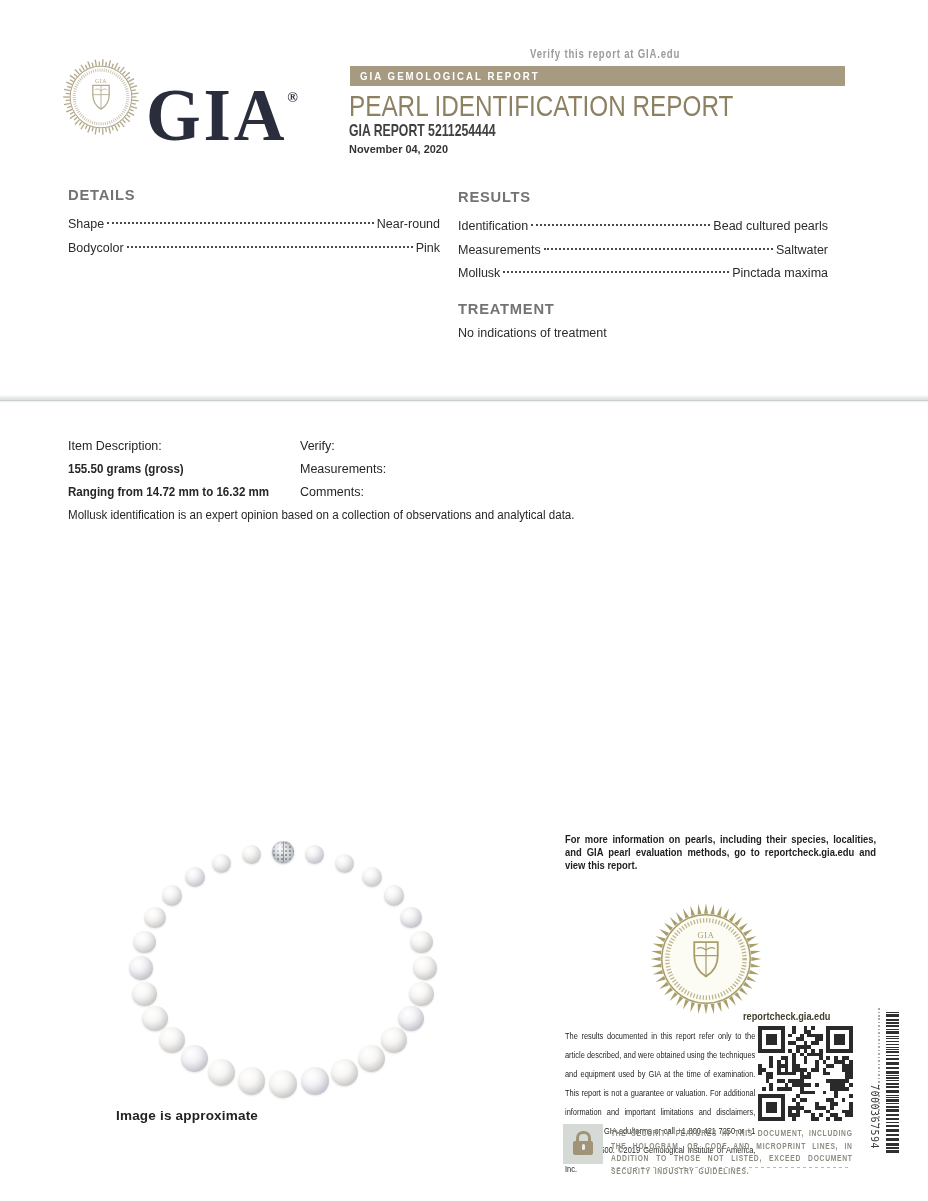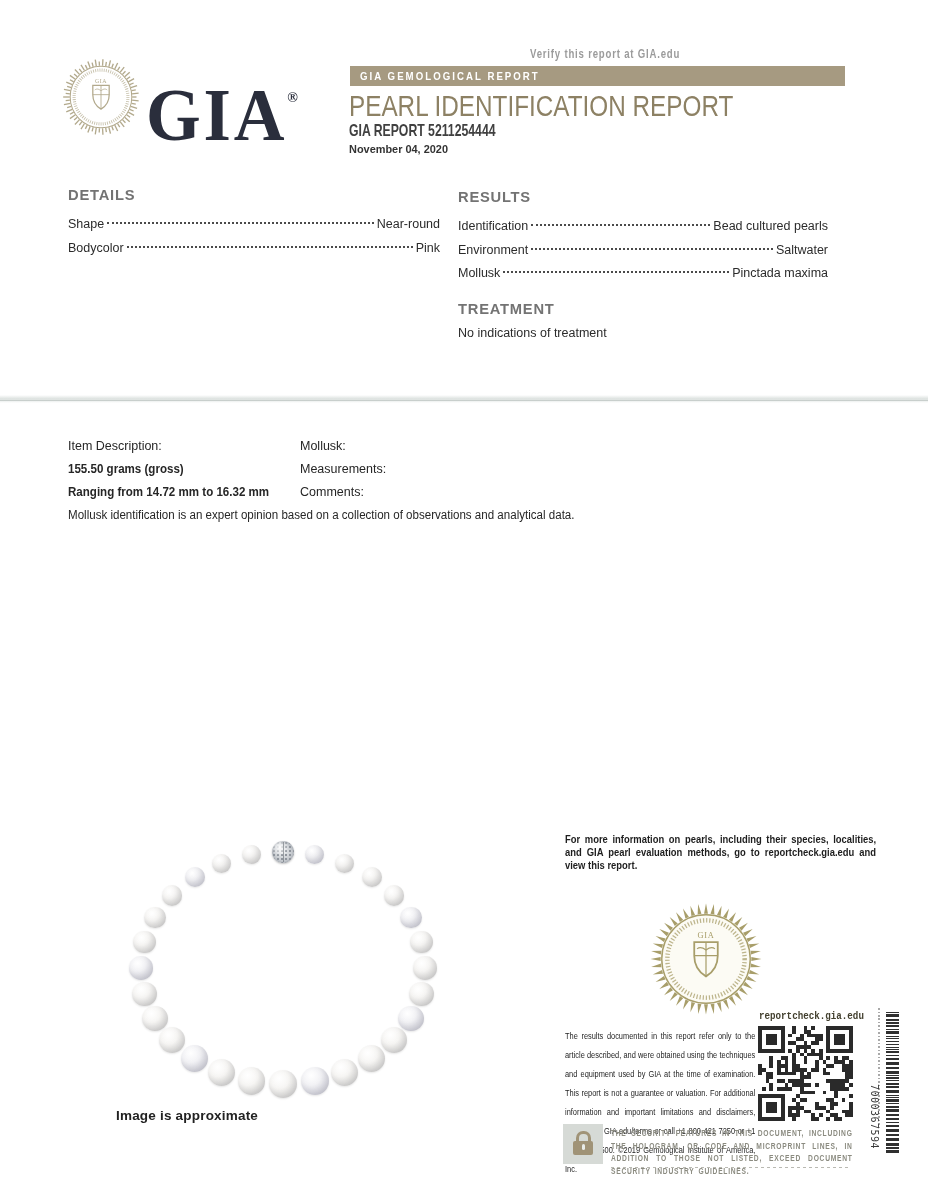--- a/index.html
+++ b/index.html
@@ -51,21 +51,21 @@
   .pearl{position:absolute;border-radius:50%;background:radial-gradient(circle at 36% 30%,#ffffff 0%,#f7f6f4 38%,#e9e8e5 62%,#d3d2cf 85%,#c8c7c4 100%);box-shadow:inset -3px -4px 6px rgba(150,152,158,0.28),0 1px 2px rgba(0,0,0,0.10);}
   .pearl.tint{background:radial-gradient(circle at 36% 30%,#ffffff 0%,#f2f2f5 38%,#e1e1e8 62%,#cbcbd6 85%,#c1c1cc 100%);}
   .clasp{position:absolute;border-radius:50%;background:radial-gradient(circle at 35% 28%,rgba(255,255,255,0.95),rgba(255,255,255,0) 42%),radial-gradient(#8f959d 1px,transparent 1.5px),radial-gradient(circle at 50% 50%,#eceef0 0%,#c6cacf 55%,#959ba3 85%,#7d838c 100%);background-size:auto,4px 4px,auto;box-shadow:0 1px 2px rgba(0,0,0,0.25);}
   .clasp::after{content:"";position:absolute;left:50%;top:6%;width:1px;height:88%;background:rgba(90,96,104,0.55);}
   .img-caption{left:116px;top:1108px;width:336px;font-size:13.5px;font-weight:bold;color:#222222;letter-spacing:0.2px;}
 
   
   .info-text{left:565px;top:833px;width:320px;font-size:10.3px;line-height:13px;font-weight:bold;color:#1e1e1e;}
   .info-text .condblk{width:340px;transform:scaleX(0.915);text-align:justify;}
   .gold-seal{left:650px;top:903px;width:112px;height:112px;}
-  .reportcheck{left:759px;top:1011px;width:110px;font-size:10px;font-weight:bold;color:#43402f;font-family:Liberation Mono, monospace;}
+  .reportcheck{left:743px;top:1011px;width:110px;font-size:10px;font-weight:bold;color:#43402f;}
   .reportcheck .cond{transform:scaleX(0.92);}
   .disclaimer{left:565px;top:1026px;font-size:9.5px;line-height:19px;font-weight:500;color:#1f1f1f;}
   .disclaimer .condblk{width:244px;transform:scaleX(0.78);text-align:justify;}
   .qr{left:758px;top:1026px;width:95px;height:95px;}
   .microprint-v{left:878px;top:1008px;width:1.5px;height:122px;background:repeating-linear-gradient(to bottom,#a9a9a9 0 1.5px,transparent 1.5px 3.5px);}
   .barcode{left:886px;top:1012px;width:13px;height:142px;}
   .barcode div{position:absolute;left:0;width:13px;background:#303030;}
   .barcode-number{left:835px;top:1110px;width:76px;height:13px;transform:rotate(90deg);font-family:"DejaVu Sans Mono",monospace;font-size:10px;letter-spacing:0.5px;color:#3a3a3a;text-align:center;}
 
   
@@ -177,40 +177,40 @@
 
 <div class="abs results-col">
   <div class="sec-heading"><span class="cond">RESULTS</span></div>
   <div class="drows">
     <div class="drow">
       <span class="lab">Identification</span>
         <span class="dots"></span>
         <span class="val">Bead cultured pearls</span>
     </div>
     <div class="drow">
-      <span class="lab">Environment</span>
+      <span class="lab">Measurements</span>
         <span class="dots"></span>
         <span class="val">Saltwater</span>
     </div>
     <div class="drow">
       <span class="lab">Mollusk</span>
         <span class="dots"></span>
         <span class="val">Pinctada maxima</span>
     </div>
   </div>
   <div class="sec-heading treat-heading"><span class="cond">TREATMENT</span></div>
   <div class="treat-val">No indications of treatment</div>
 </div>
 
 <div class="abs fold"></div>
 <div class="abs fold-hair"></div>
 
 <div class="abs desc">
   <div>Item Description:</div>
-  <div>Mollusk:</div>
+  <div>Verify:</div>
   <div class="val-wrap">
       <div class="condblk val bold">155.50 grams (gross)</div>
     </div>
   <div>Measurements:</div>
   <div class="val-wrap">
       <div class="condblk val bold">Ranging from 14.72 mm to 16.32 mm</div>
     </div>
   <div>Comments:</div>
   <div class="val-wrap">
       <div class="condblk val">Mollusk identification is an expert opinion based on a collection of observations and analytical data.</div>

